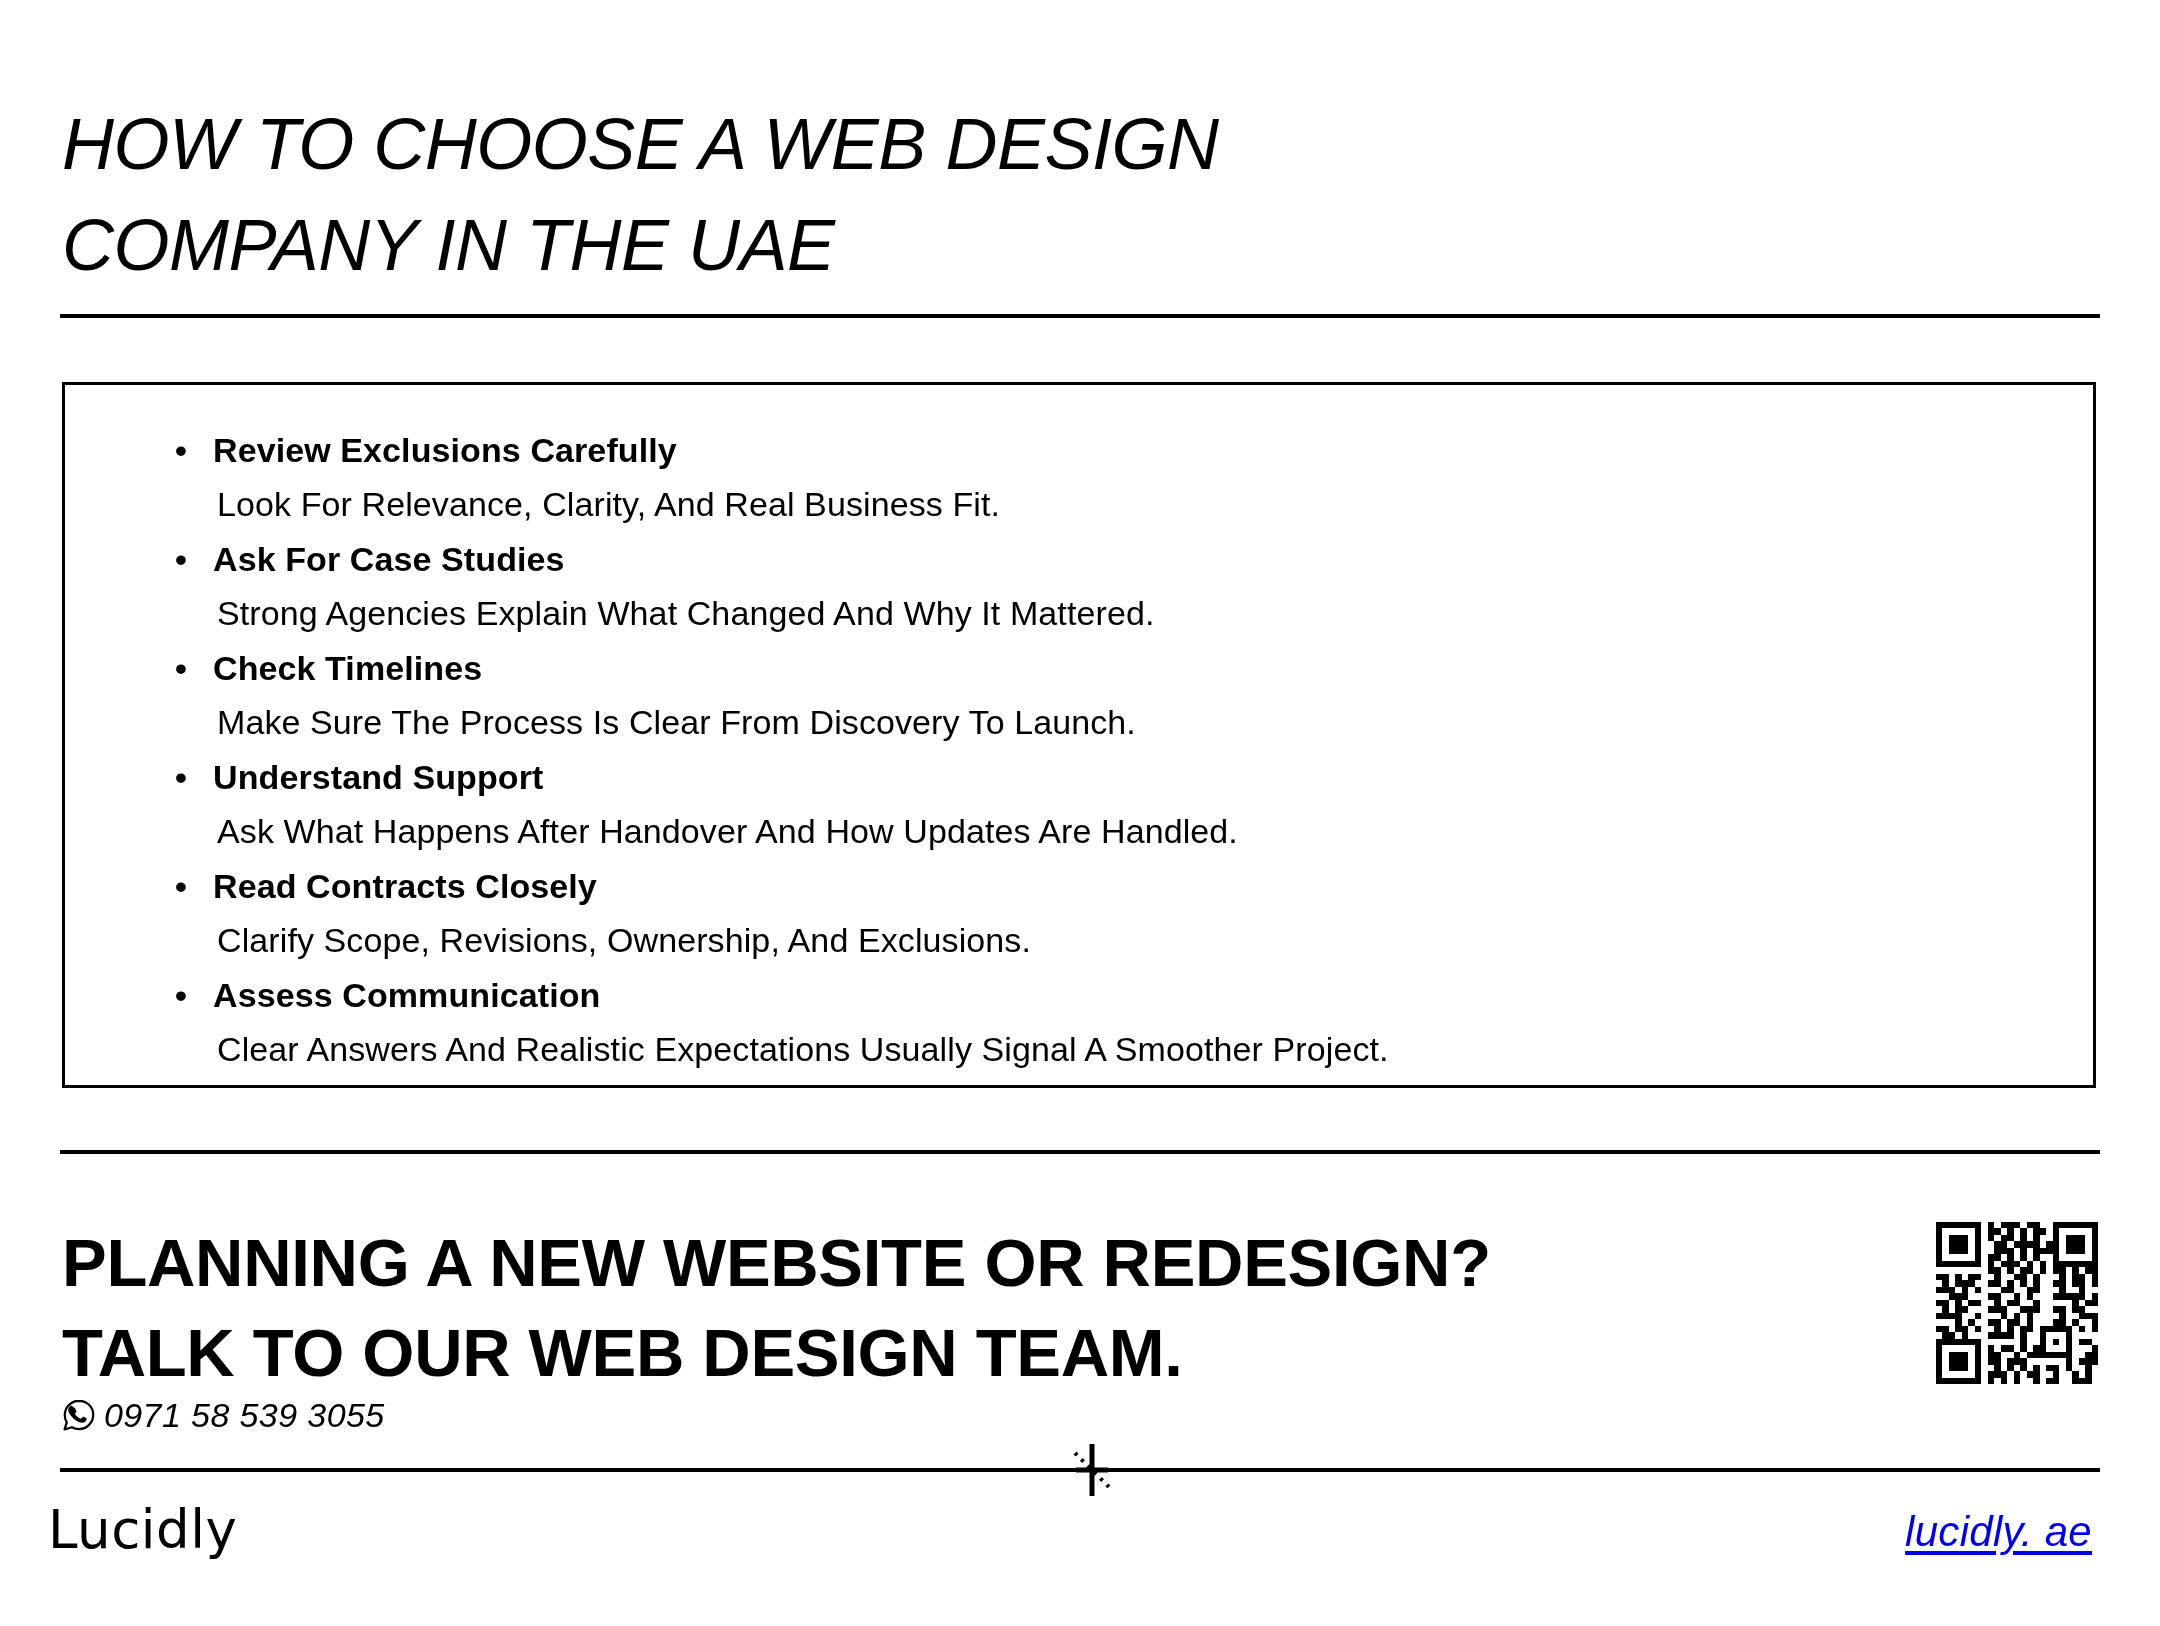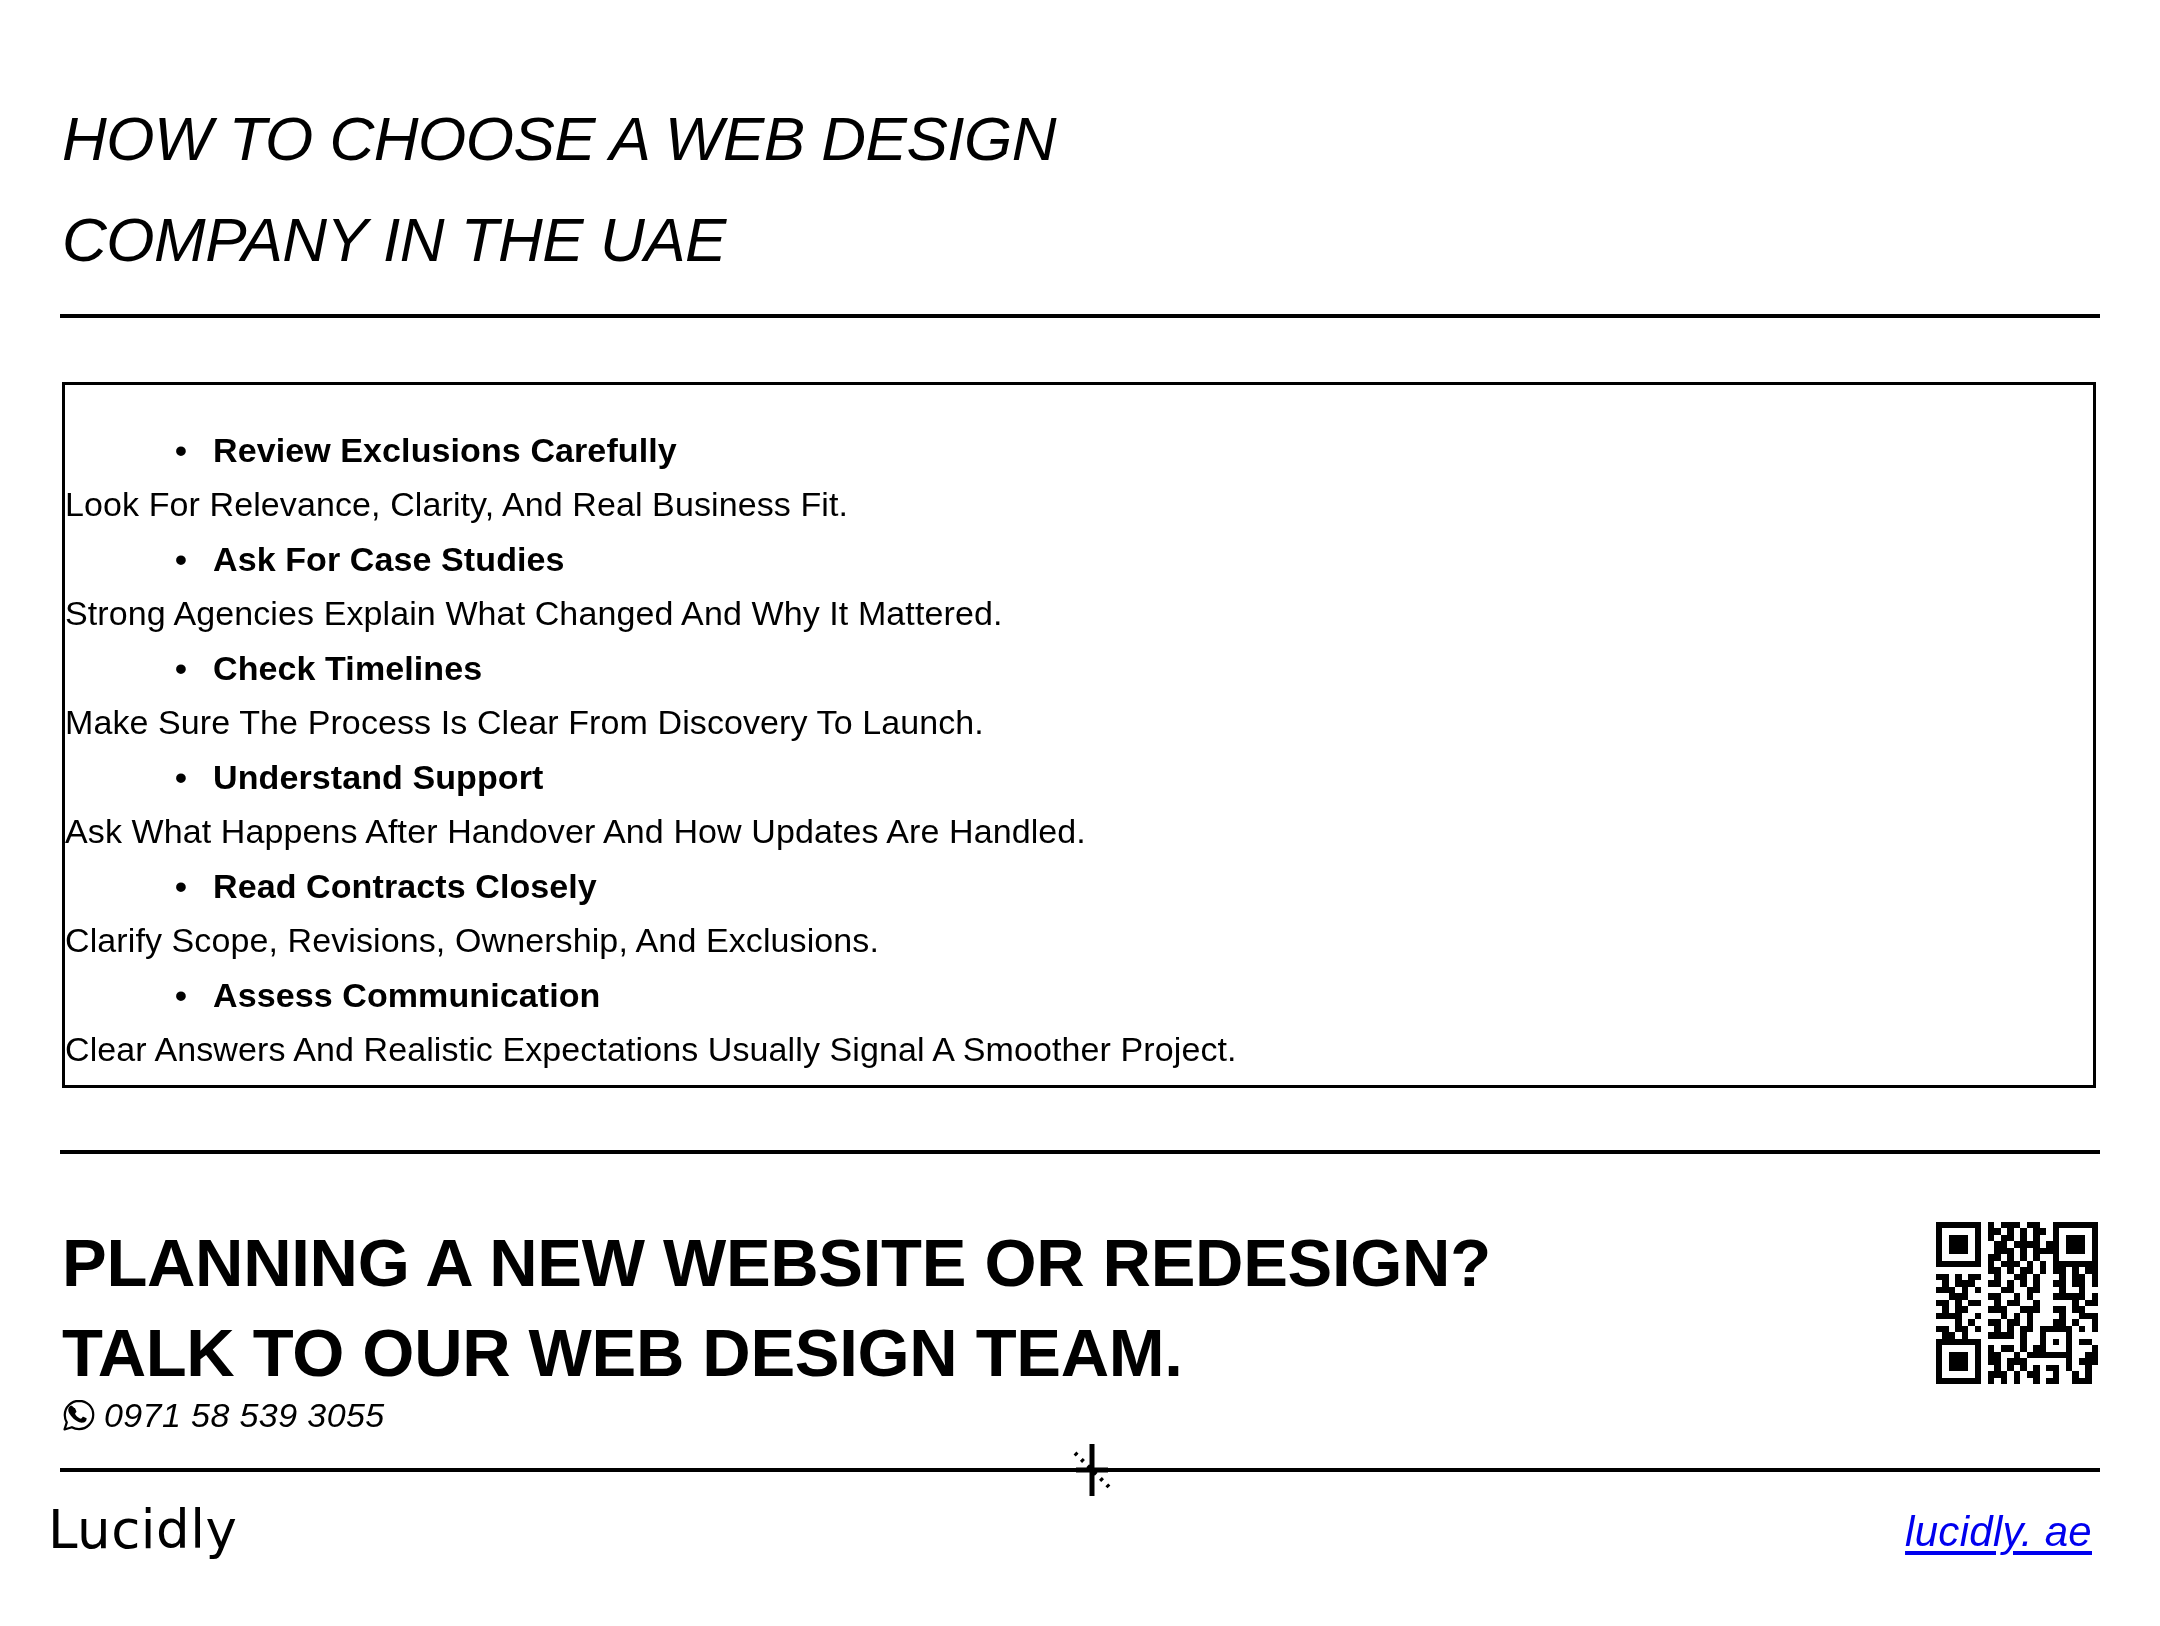--- a/index.html
+++ b/index.html
@@ -16,21 +16,21 @@
     color: #000000;
     -webkit-font-smoothing: antialiased;
   }
 
   
   #headline {
     position: absolute;
     left: 62px;
     top: 46px;
     width: 1900px;
-    font-size: 62px;
+    font-size: 72px;
     line-height: 101px;
     font-style: italic;
     font-weight: 500;
     letter-spacing: -0.5px;
     white-space: pre-line;
   }
 
   
   .hrule {
     position: absolute;
@@ -81,20 +81,21 @@
     left: 110px;
     top: 0;
     font-size: 34px;
     line-height: 54px;
   }
   .tip-desc {
     display: block;
     font-size: 34px;
     line-height: 54px;
     font-weight: normal;
+    padding-left: 152px;
     padding-bottom: 1px;
     letter-spacing: 0.1px;
   }
 
   
   #cta {
     position: absolute;
     left: 62px;
     top: 1218px;
     width: 1700px;

